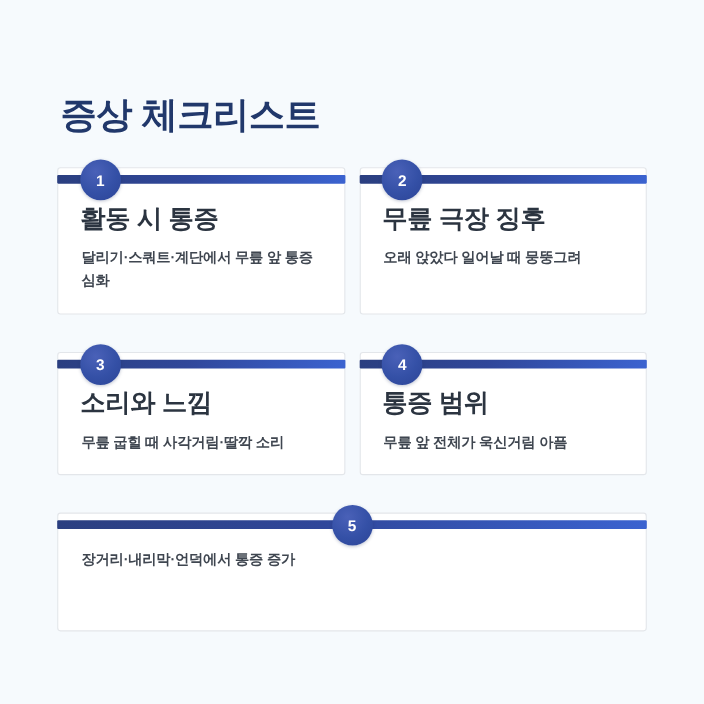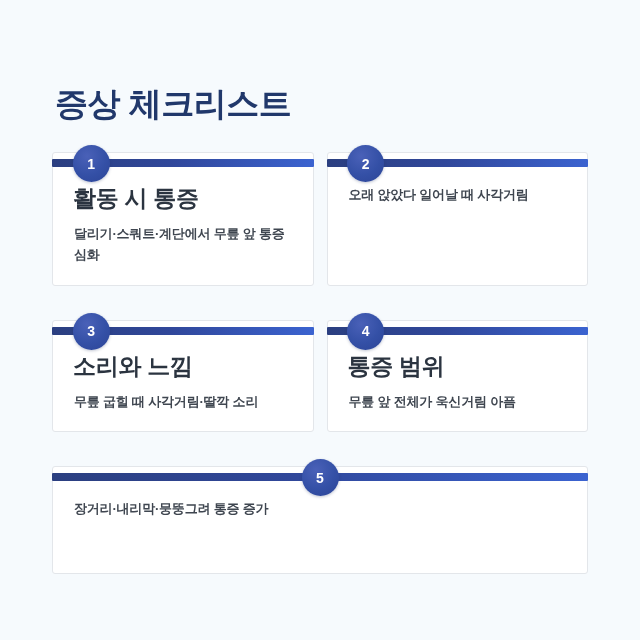--- a/index.html
+++ b/index.html
@@ -128,21 +128,22 @@
       <div class="card tall">
         <div class="card-bar"></div>
         <div class="card-badge badge-left">1</div>
         <p class="card-title">활동 시 통증</p>
         <p class="card-body">달리기·스쿼트·계단에서 무릎 앞 통증 심화</p>
       </div>
 
       <div class="card tall">
         <div class="card-bar"></div>
         <div class="card-badge badge-left">2</div>
-        <p class="card-body">오래 앉았다 일어날 때 사각거림</p>
+        <p class="card-title">무릎 극장 징후</p>
+        <p class="card-body">오래 앉았다 일어날 때 뭉뚱그려</p>
       </div>
 
     </div>
 
     <div class="row">
 
       <div class="card short">
         <div class="card-bar"></div>
         <div class="card-badge badge-left">3</div>
         <p class="card-title">소리와 느낌</p>
@@ -156,19 +157,19 @@
         <p class="card-body">무릎 앞 전체가 욱신거림 아픔</p>
       </div>
 
     </div>
 
     <div class="row">
 
       <div class="card wide">
         <div class="card-bar"></div>
         <div class="card-badge badge-center">5</div>
-        <p class="card-body">장거리·내리막·뭉뚱그려 통증 증가</p>
+        <p class="card-body">장거리·내리막·언덕에서 통증 증가</p>
       </div>
 
     </div>
 
   </div>
 </div>
 
 </body></html>

